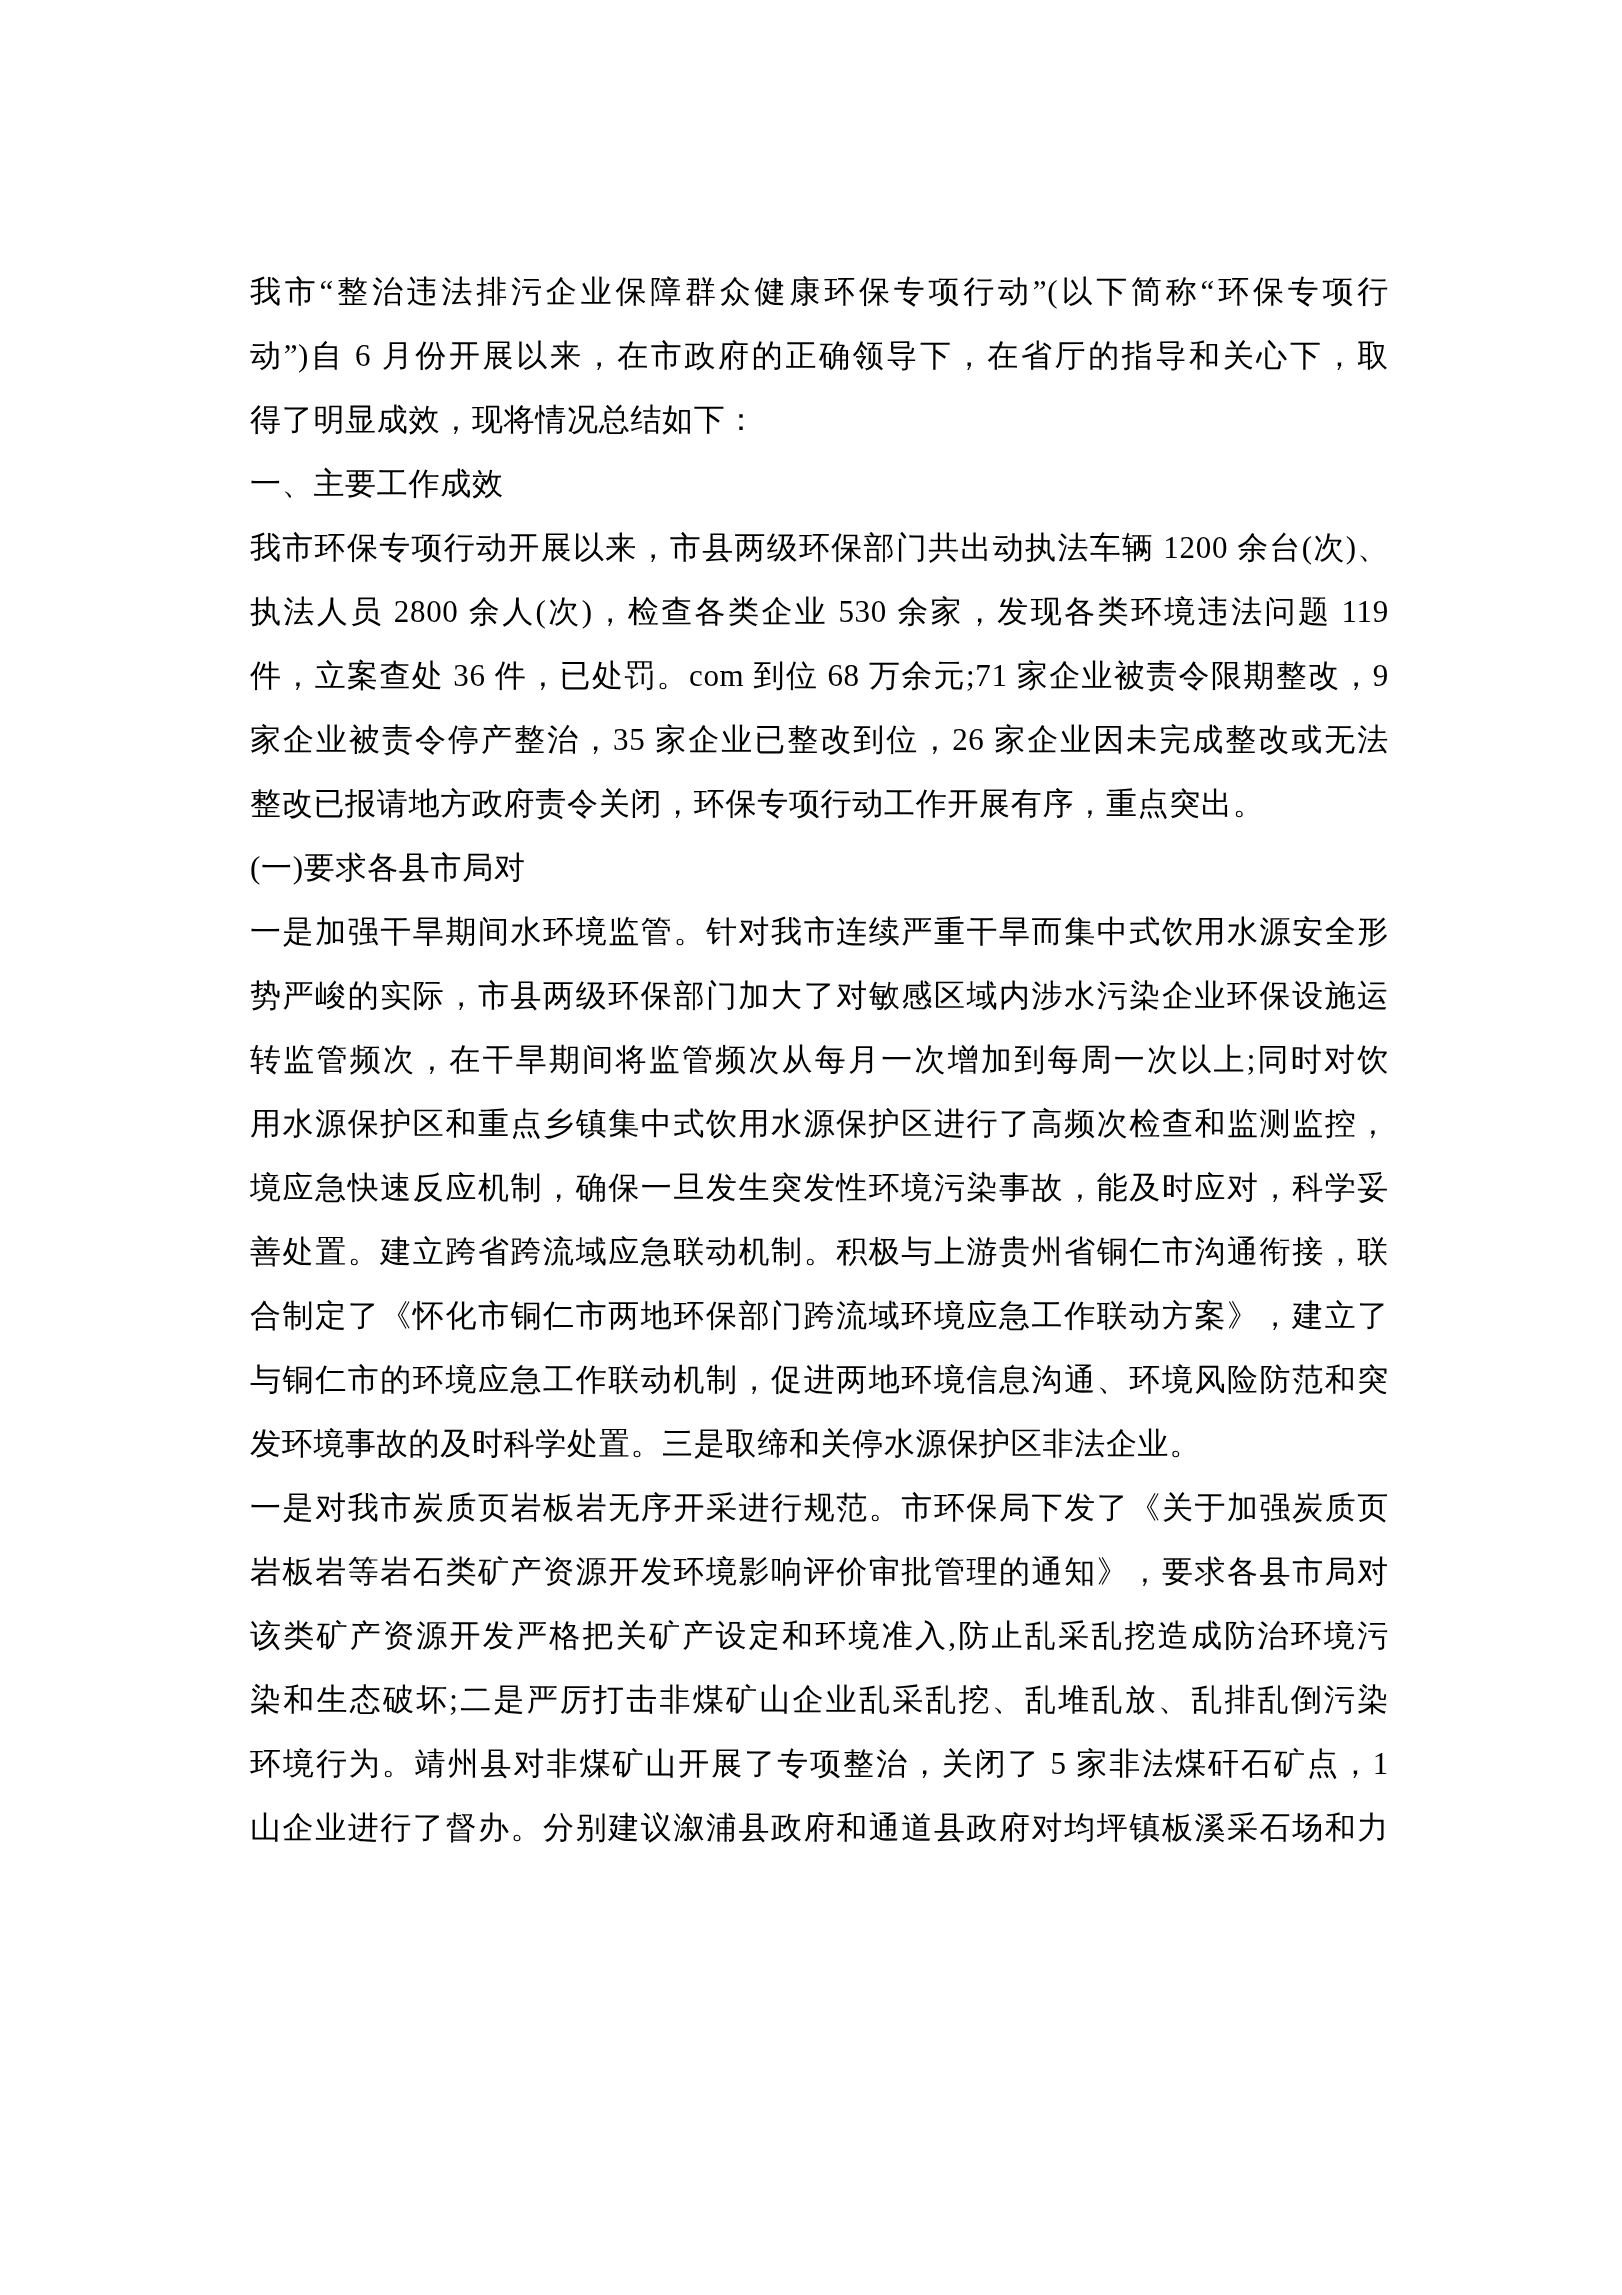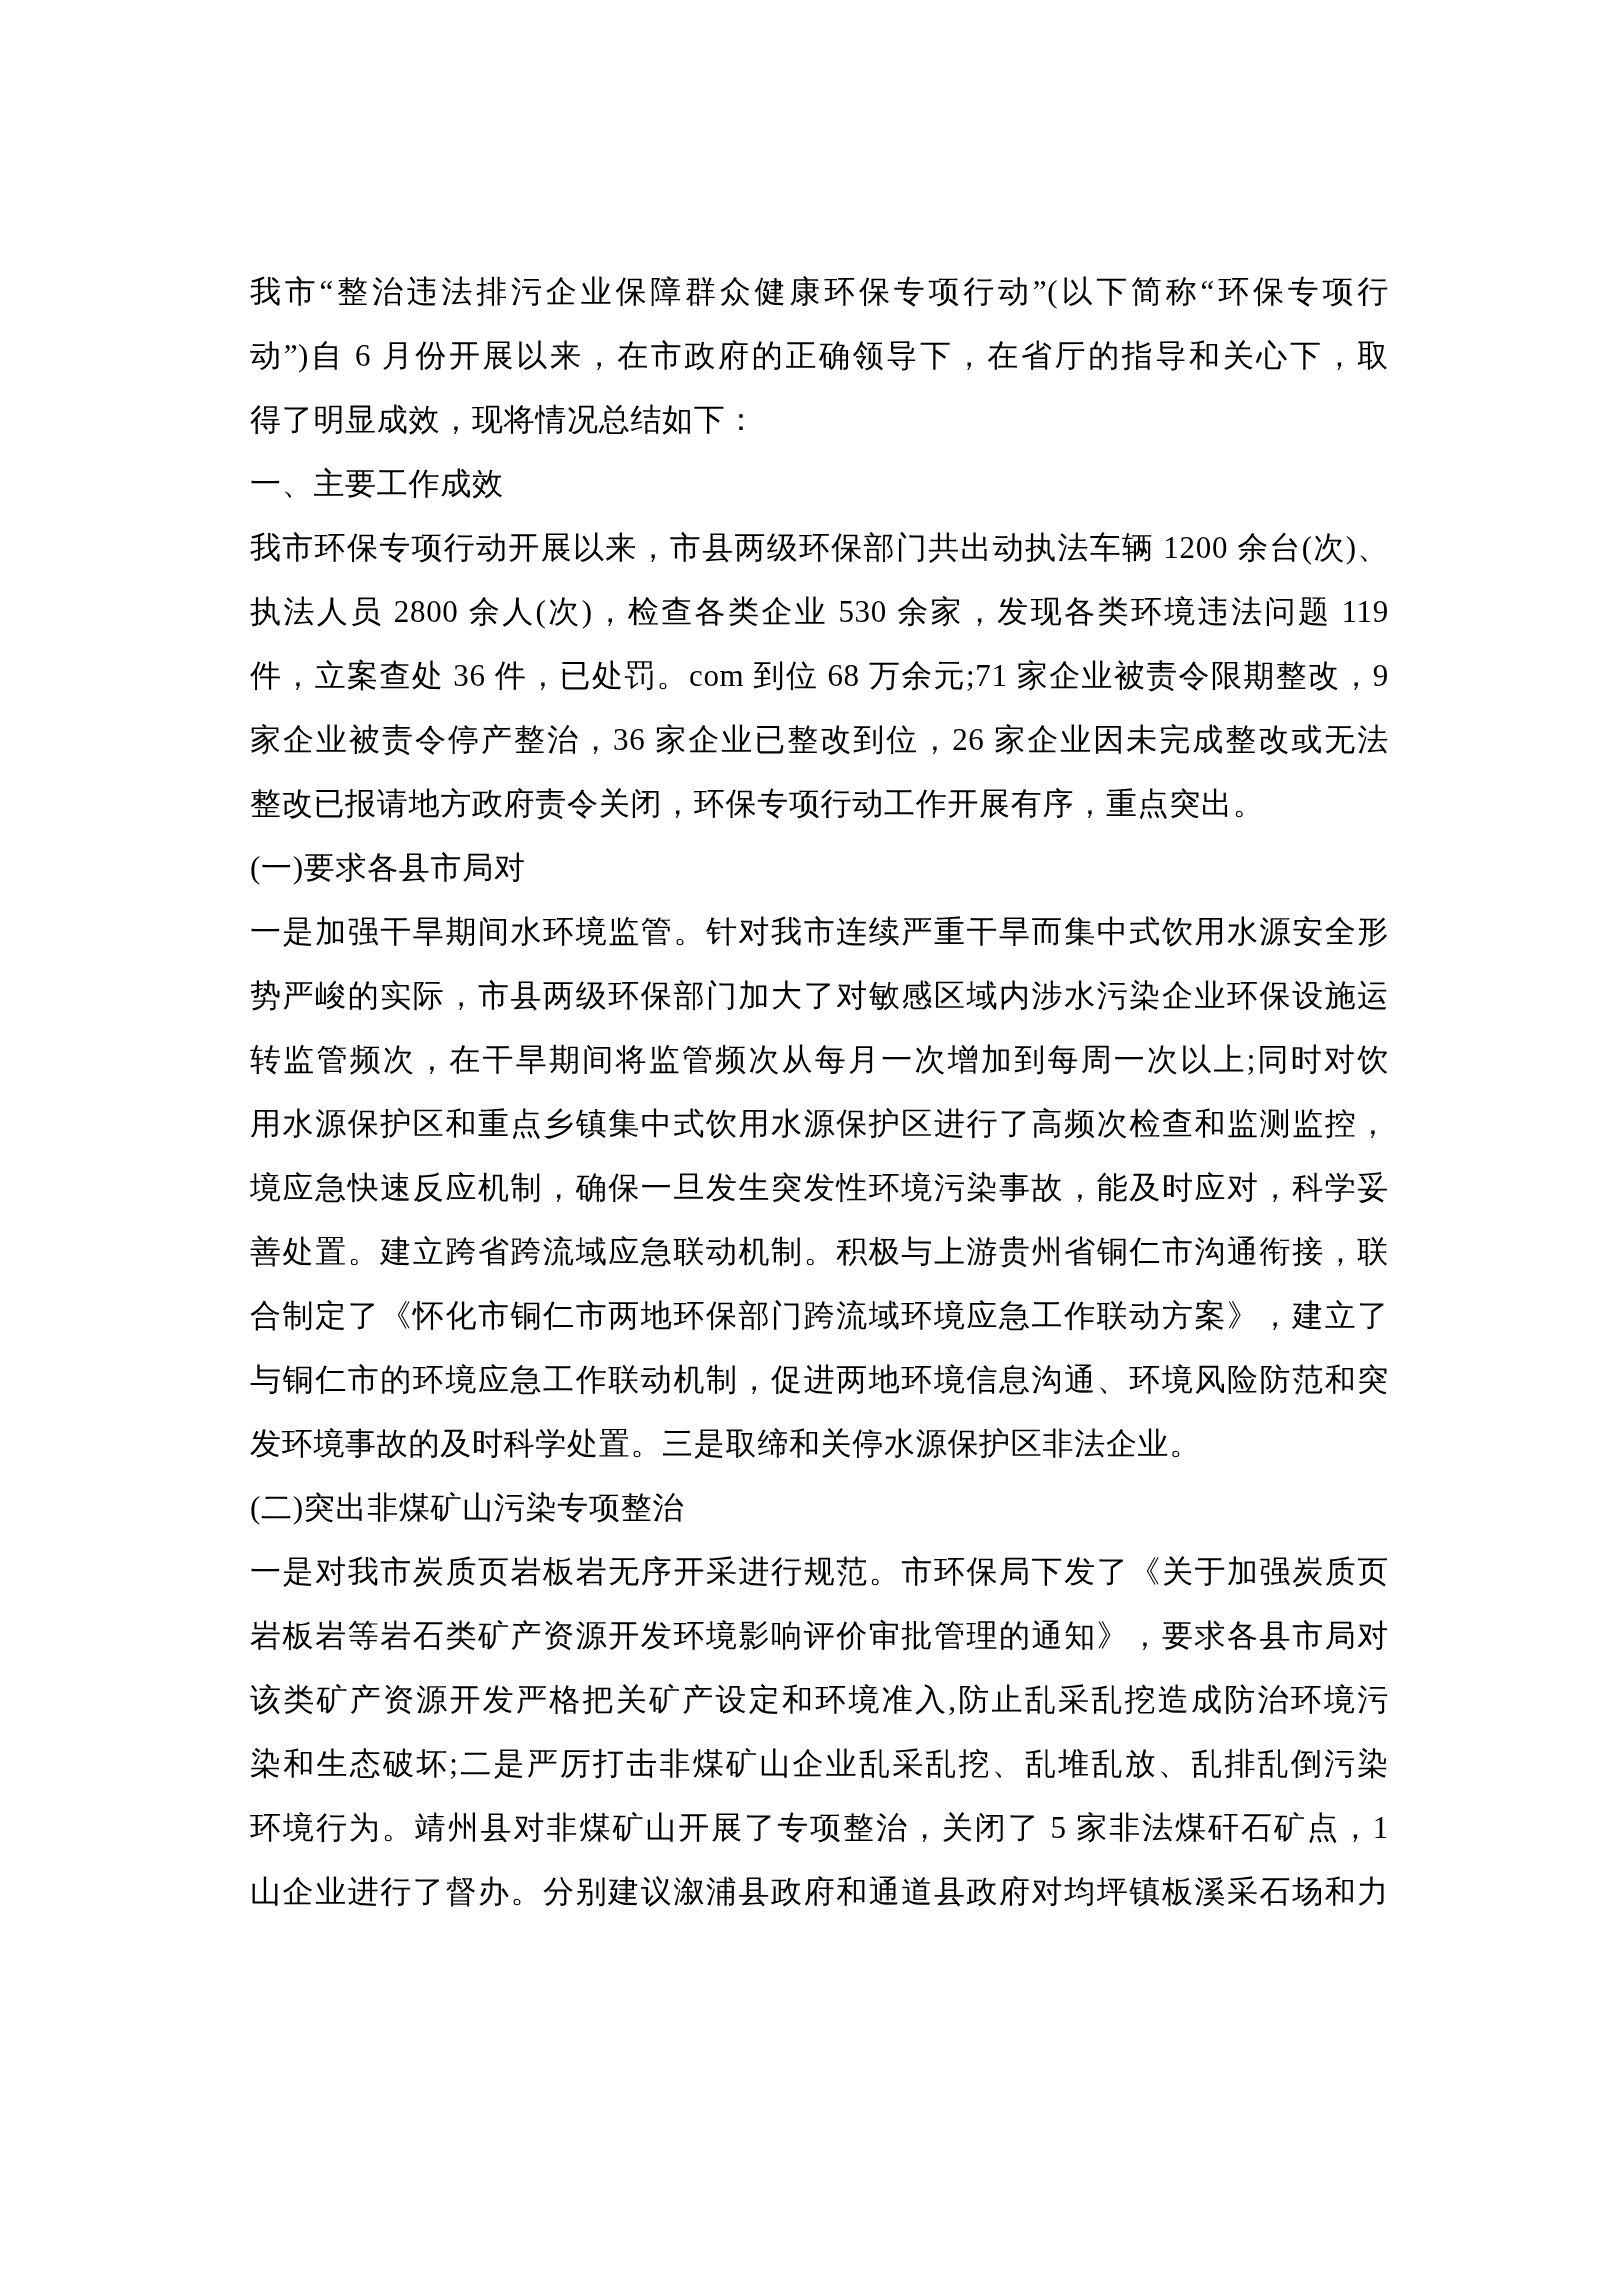--- a/index.html
+++ b/index.html
@@ -46,33 +46,32 @@
 
 <div class="page">
   <div class="text-block">
       <div class="line j">我市“整治违法排污企业保障群众健康环保专项行动”(以下简称“环保专项行</div>
       <div class="line j">动”)自 6 月份开展以来，在市政府的正确领导下，在省厅的指导和关心下，取</div>
       <div class="line">得了明显成效，现将情况总结如下：</div>
       <div class="line">一、主要工作成效</div>
       <div class="line j">我市环保专项行动开展以来，市县两级环保部门共出动执法车辆 1200 余台(次)、</div>
       <div class="line j">执法人员 2800 余人(次)，检查各类企业 530 余家，发现各类环境违法问题 119</div>
       <div class="line j">件，立案查处 36 件，已处罚。com 到位 68 万余元;71 家企业被责令限期整改，9</div>
-      <div class="line j">家企业被责令停产整治，36 家企业已整改到位，26 家企业因未完成整改或无法</div>
+      <div class="line j">家企业被责令停产整治，35 家企业已整改到位，26 家企业因未完成整改或无法</div>
       <div class="line">整改已报请地方政府责令关闭，环保专项行动工作开展有序，重点突出。</div>
       <div class="line">(一)要求各县市局对</div>
       <div class="line j">一是加强干旱期间水环境监管。针对我市连续严重干旱而集中式饮用水源安全形</div>
       <div class="line j">势严峻的实际，市县两级环保部门加大了对敏感区域内涉水污染企业环保设施运</div>
       <div class="line j">转监管频次，在干旱期间将监管频次从每月一次增加到每周一次以上;同时对饮</div>
       <div class="line j">用水源保护区和重点乡镇集中式饮用水源保护区进行了高频次检查和监测监控，</div>
       <div class="line j">境应急快速反应机制，确保一旦发生突发性环境污染事故，能及时应对，科学妥</div>
       <div class="line j">善处置。建立跨省跨流域应急联动机制。积极与上游贵州省铜仁市沟通衔接，联</div>
       <div class="line j">合制定了《怀化市铜仁市两地环保部门跨流域环境应急工作联动方案》，建立了</div>
       <div class="line j">与铜仁市的环境应急工作联动机制，促进两地环境信息沟通、环境风险防范和突</div>
       <div class="line">发环境事故的及时科学处置。三是取缔和关停水源保护区非法企业。</div>
-      <div class="line">(二)突出非煤矿山污染专项整治</div>
       <div class="line j">一是对我市炭质页岩板岩无序开采进行规范。市环保局下发了《关于加强炭质页</div>
       <div class="line j">岩板岩等岩石类矿产资源开发环境影响评价审批管理的通知》，要求各县市局对</div>
       <div class="line j">该类矿产资源开发严格把关矿产设定和环境准入,防止乱采乱挖造成防治环境污</div>
       <div class="line j">染和生态破坏;二是严厉打击非煤矿山企业乱采乱挖、乱堆乱放、乱排乱倒污染</div>
       <div class="line j">环境行为。靖州县对非煤矿山开展了专项整治，关闭了 5 家非法煤矸石矿点，1</div>
       <div class="line j">山企业进行了督办。分别建议溆浦县政府和通道县政府对均坪镇板溪采石场和力</div>
     </div>
 </div>
 
 

